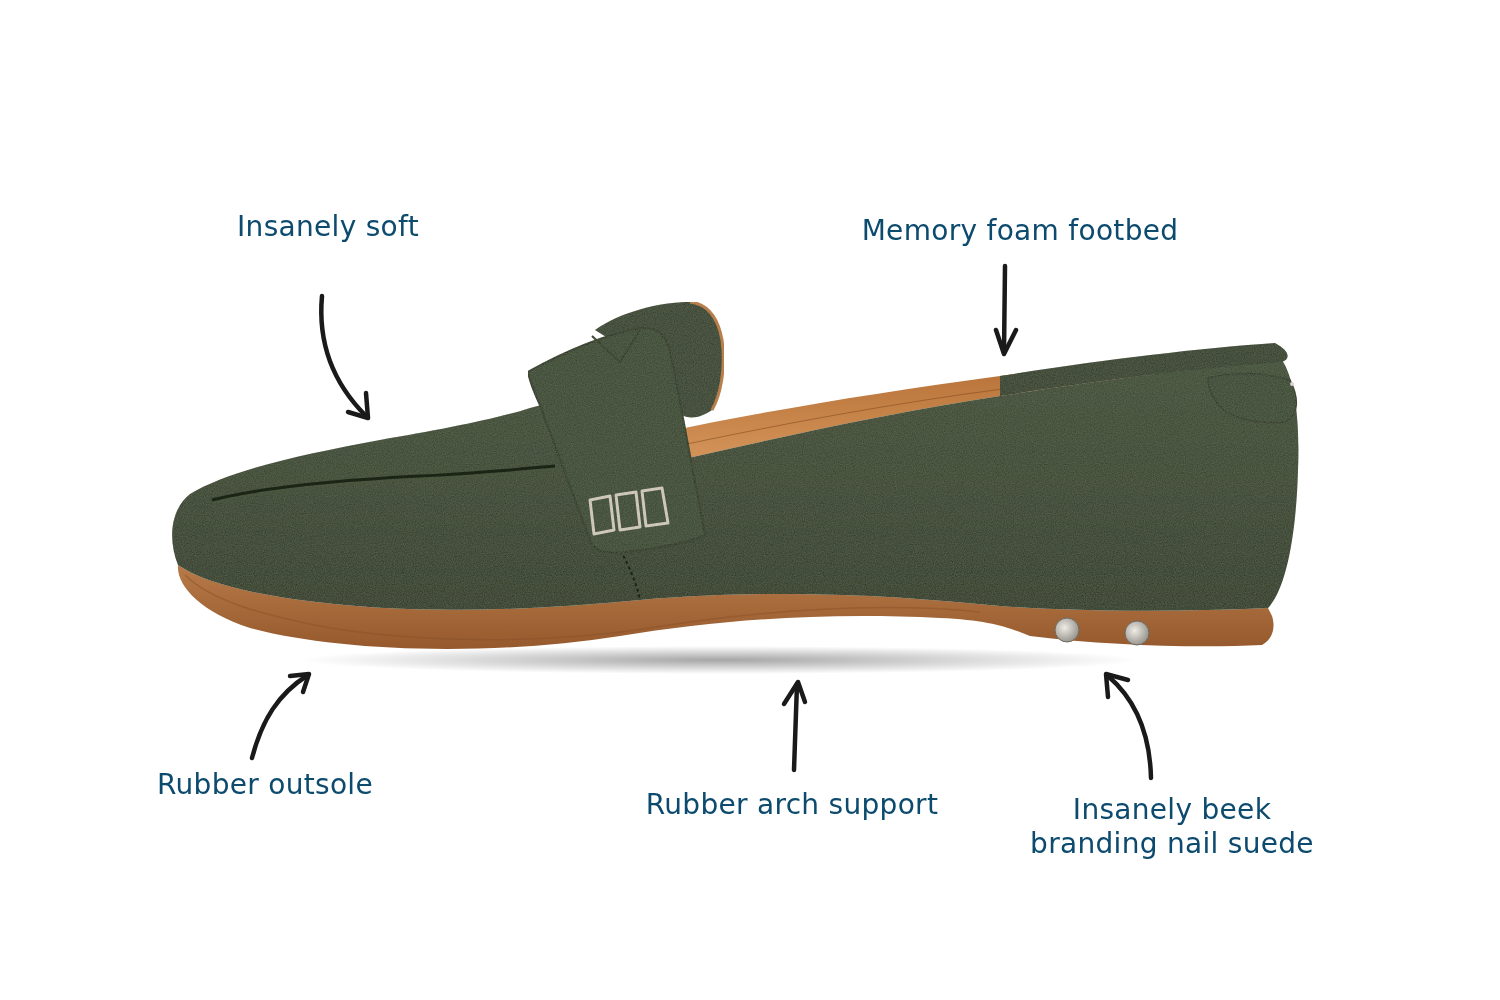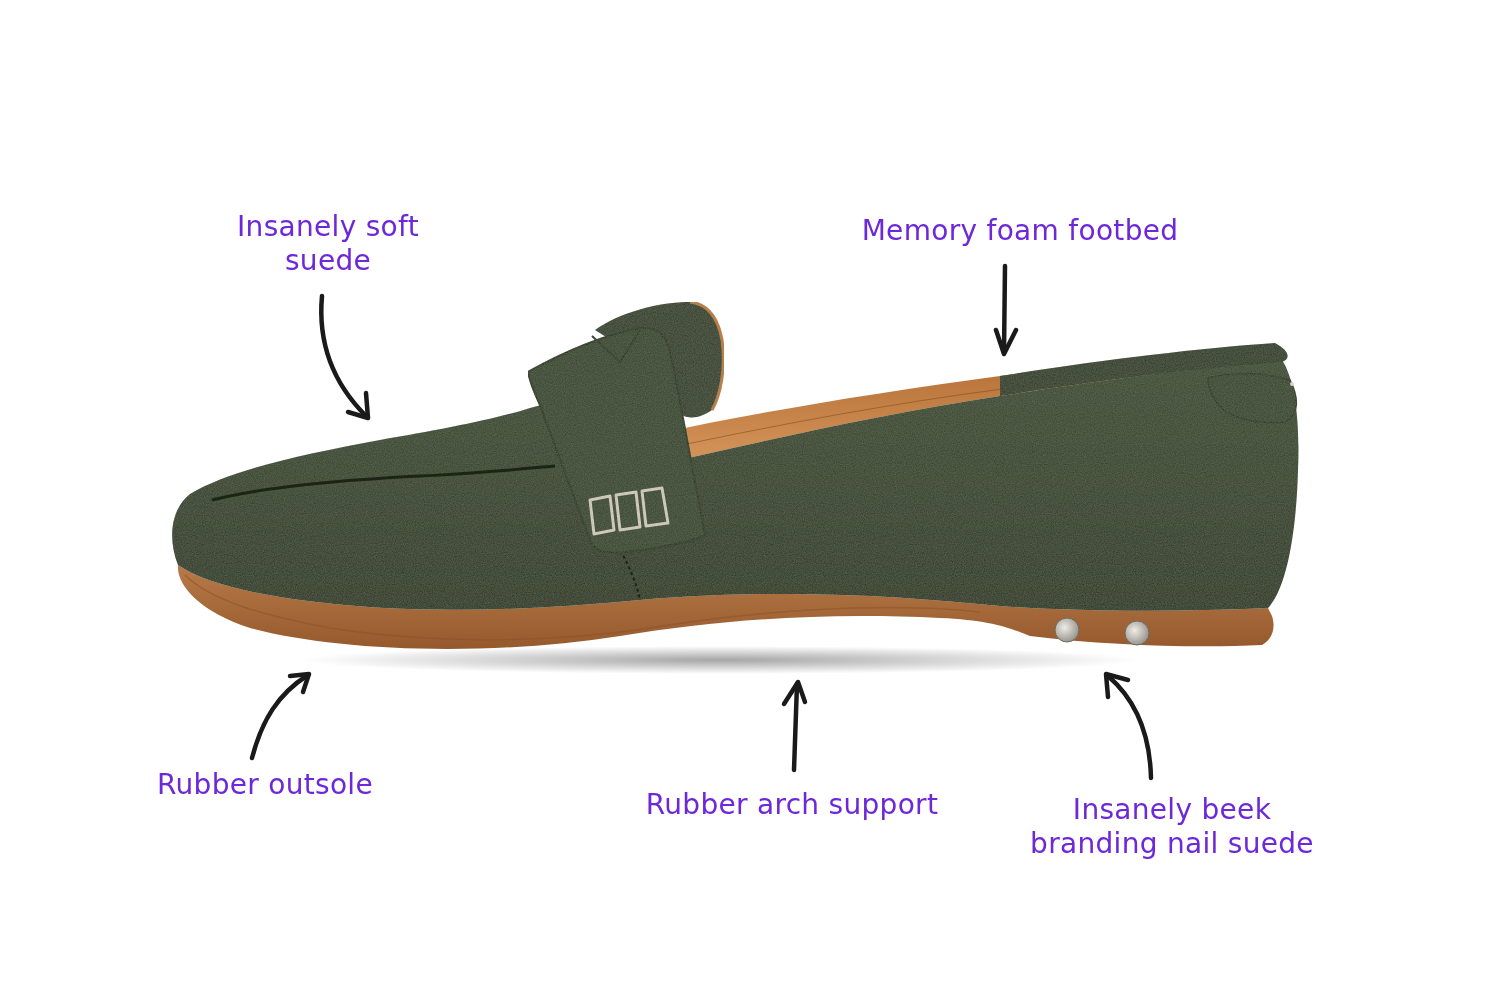--- a/index.html
+++ b/index.html
@@ -4,21 +4,21 @@
   <style>
     html, body { margin: 0; padding: 0; }
     body {
       width: 1500px; height: 1000px; background: #ffffff; overflow: hidden;
       position: relative;
       font-family: "DejaVu Sans", sans-serif;
     }
     .stage { position: absolute; left: 0; top: 0; width: 1500px; height: 1000px; }
     svg.art { position: absolute; left: 0; top: 0; }
     .label {
-      position: absolute; color: #6d28d9; font-size: 28px; line-height: 34px;
+      position: absolute; color: #0c4a6e; font-size: 28px; line-height: 34px;
       text-align: center; letter-spacing: 0.3px; white-space: nowrap;
       font-family: "DejaVu Sans", sans-serif;
     }
   </style>
 </head>
 <body>
 
 <div class="stage">
 
   <svg class="art" width="1500" height="1000" viewBox="0 0 1500 1000">
@@ -169,21 +169,20 @@
 
       <g>
         <path d="M1151,778 C1150,735 1136,700 1108,676"></path>
         <path d="M1108,697 L1106,674 L1128,680"></path>
       </g>
     </g>
   </svg>
 
   <div class="label" style="left:218px; top:210px; width:220px;">
     <div>Insanely soft</div>
-    <div>suede</div>
   </div>
 
   <div class="label" style="left:850px; top:214px; width:340px;">
     <div>Memory foam footbed</div>
   </div>
 
   <div class="label" style="left:145px; top:768px; width:240px;">
     <div>Rubber outsole</div>
   </div>
 

